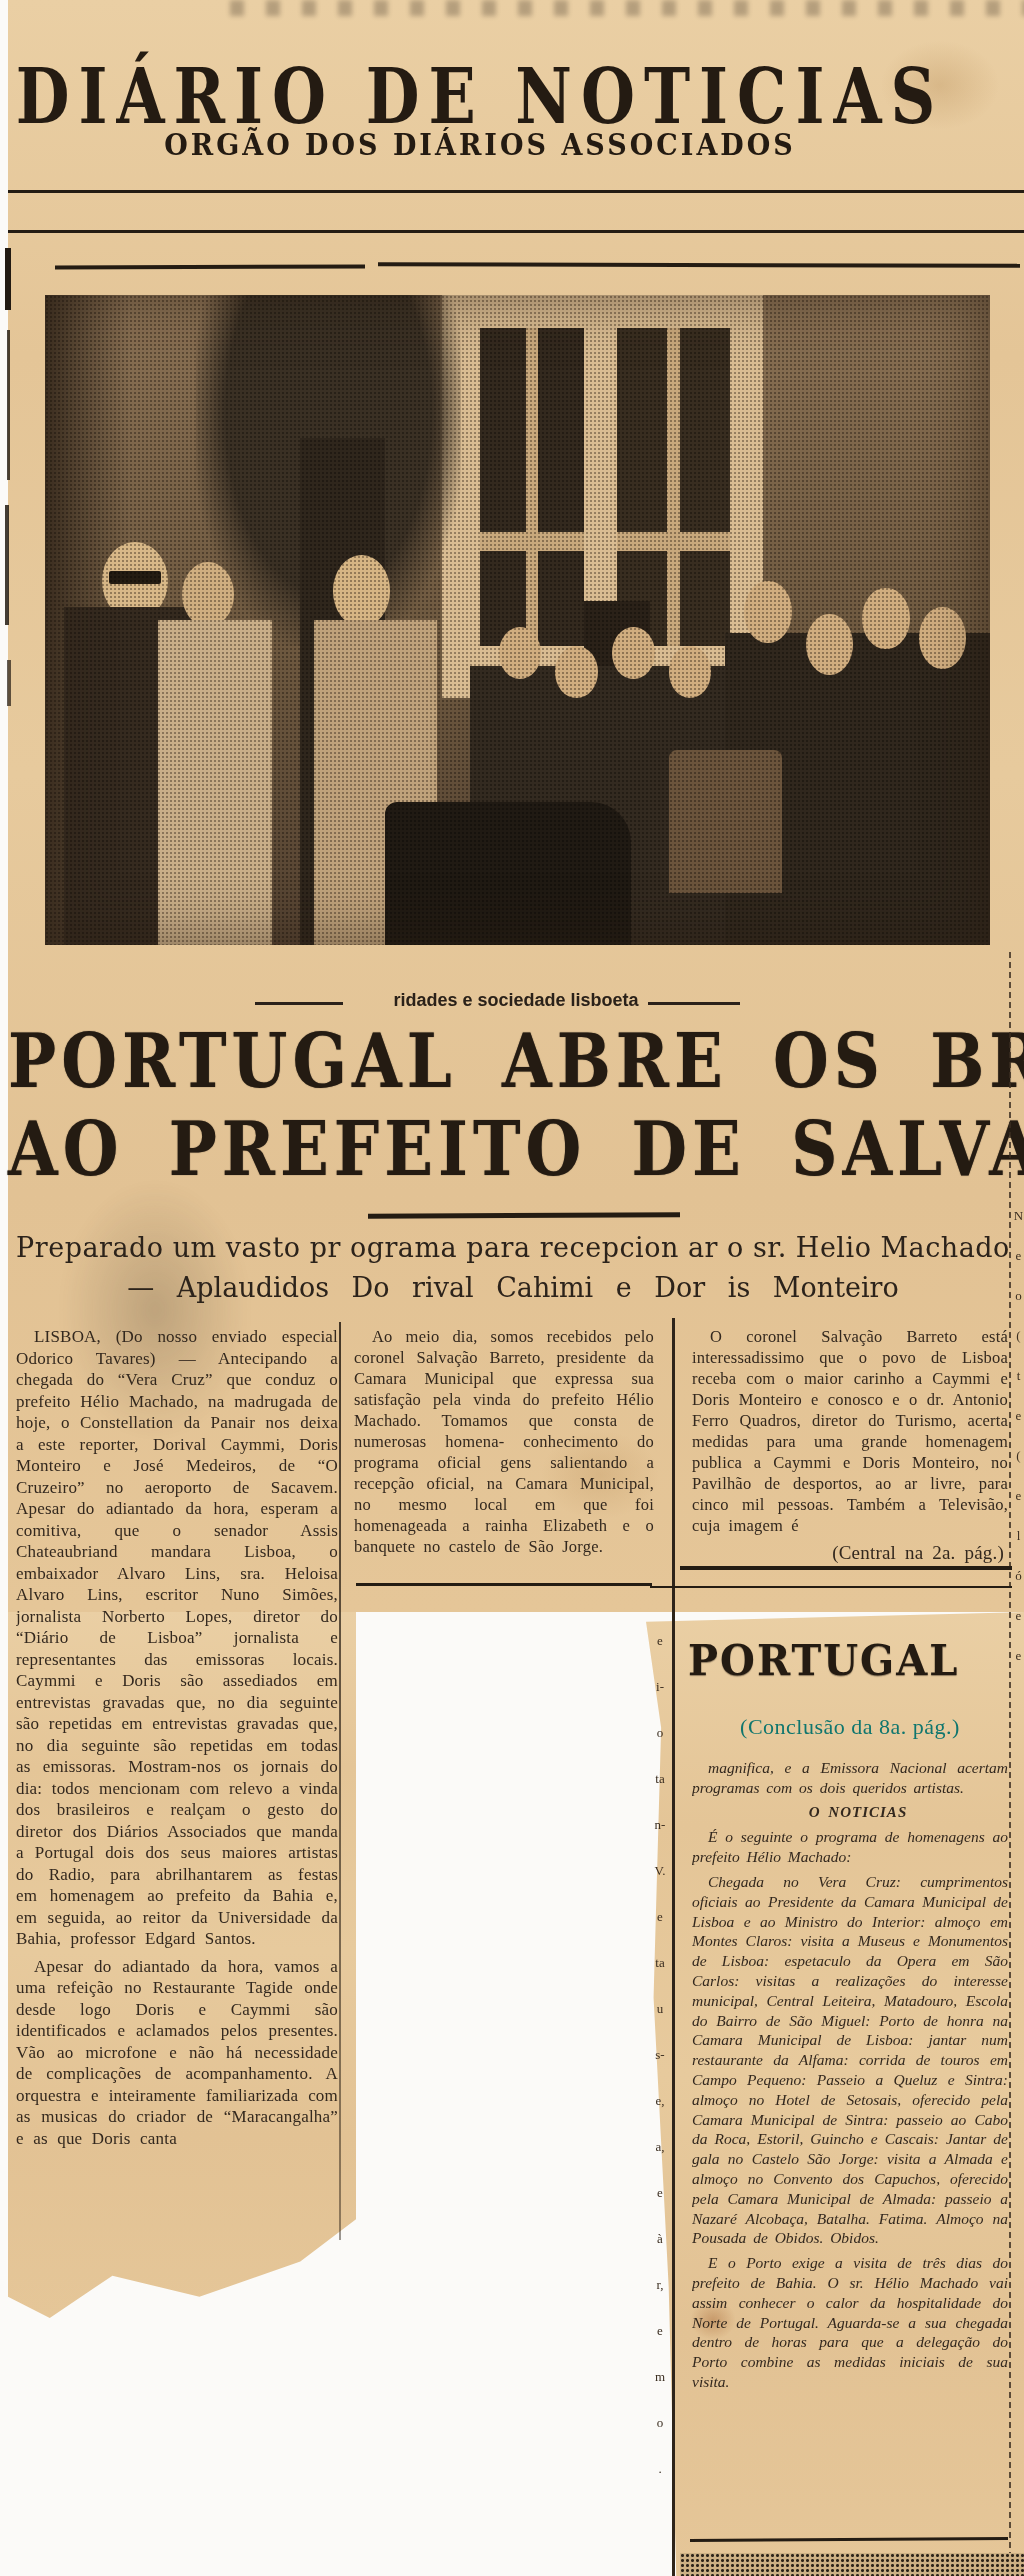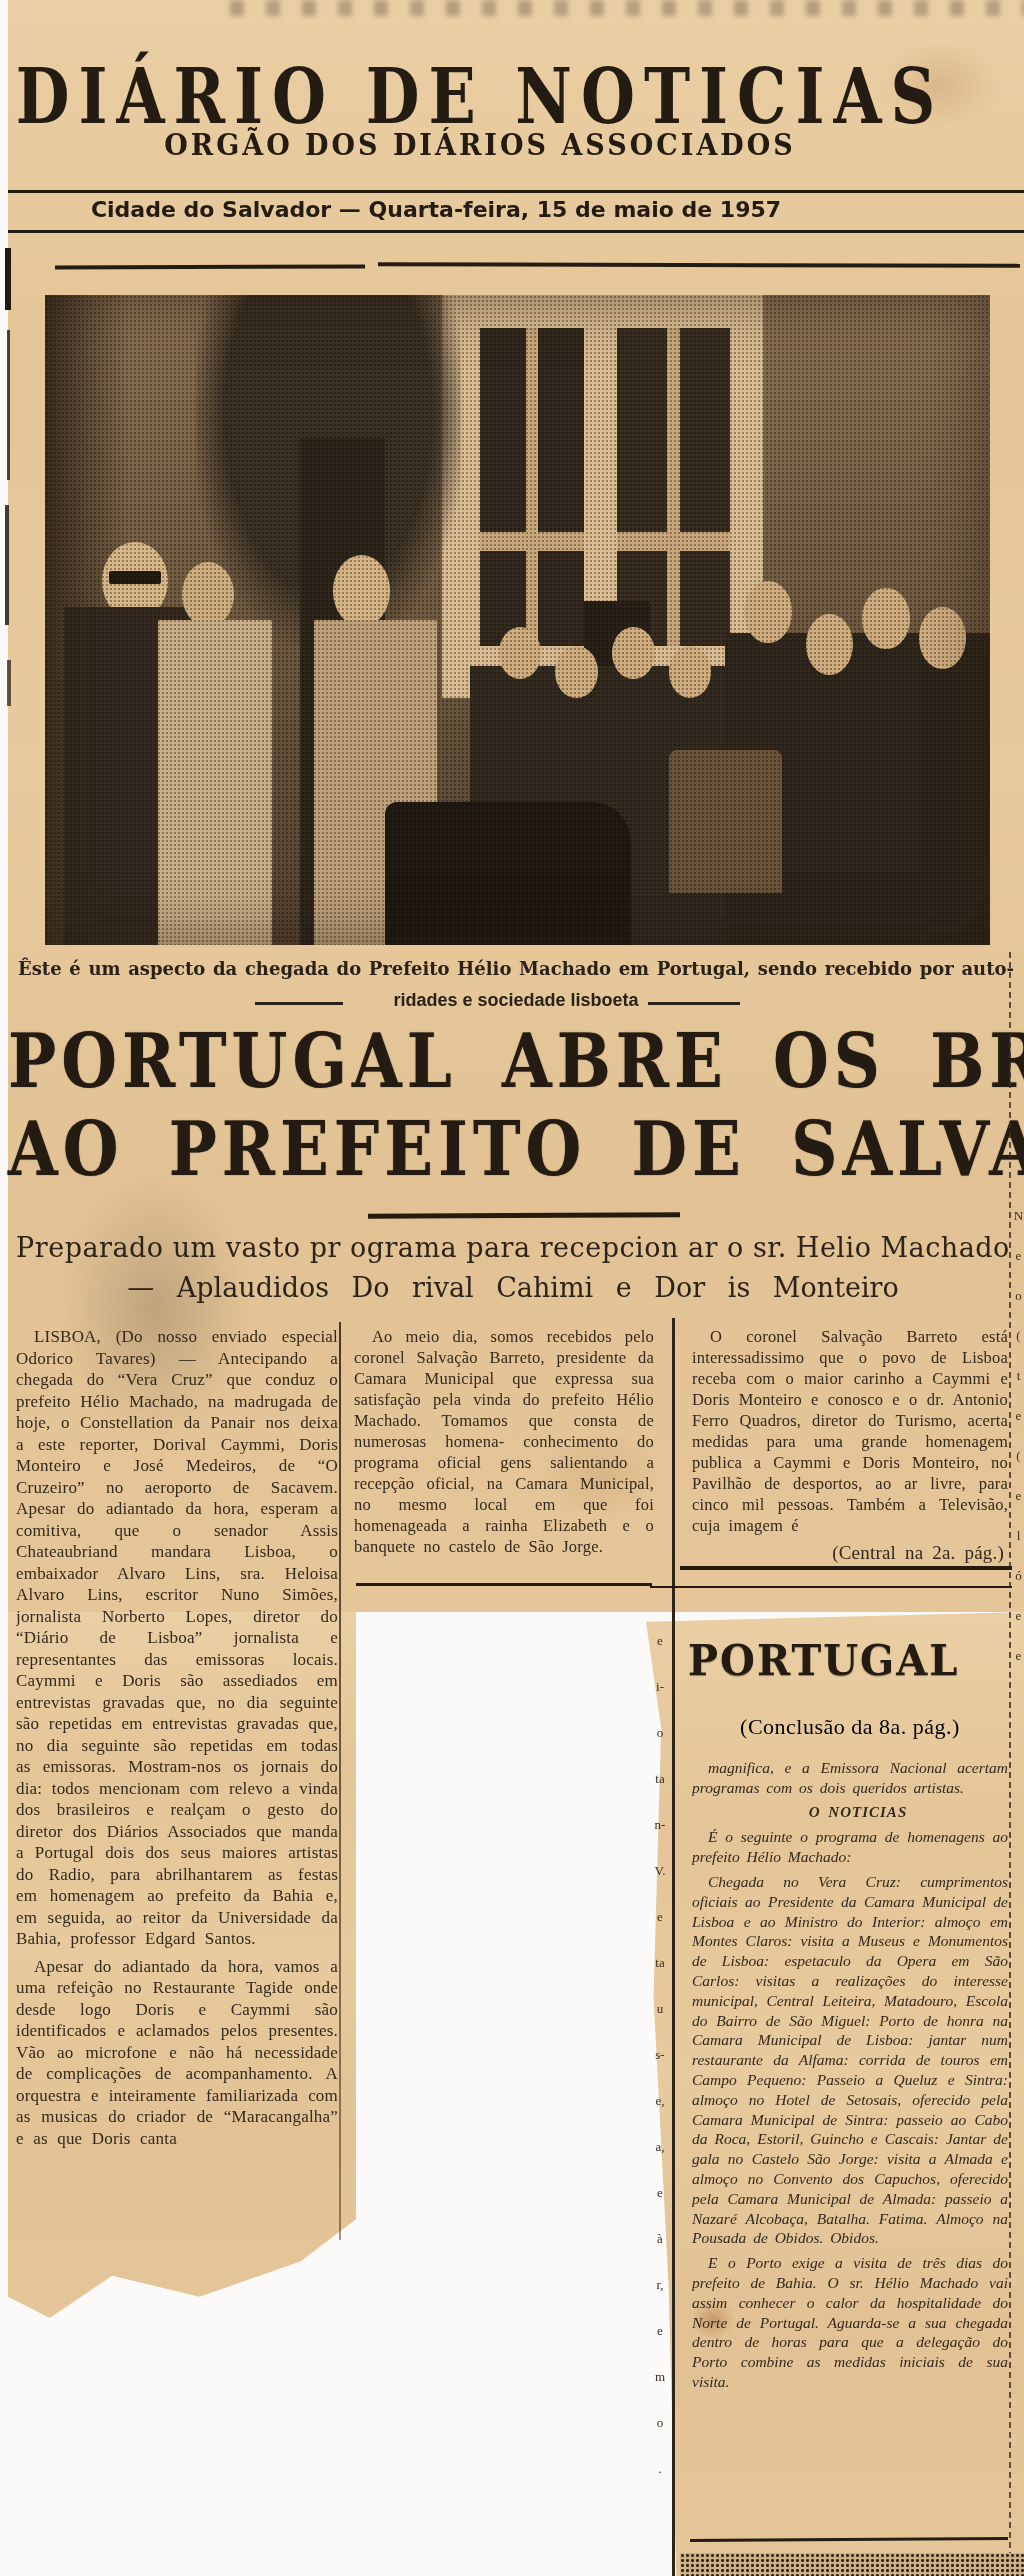--- a/index.html
+++ b/index.html
@@ -112,21 +112,21 @@
   #col-1{left:16px;width:322px;height:938px;font-size:17px;line-height:21.5px;word-spacing:5px;}
   #col-2{left:354px;width:300px;height:262px;}
   #col-3{left:692px;width:316px;height:240px;}
   #col3-conclui{text-align:right;text-indent:0;padding-right:4px;font-size:19px;}
 
   
   #pg-title{position:absolute;left:688px;top:1634px;font-family:"DejaVu Serif",serif;font-weight:700;
      font-size:40px;letter-spacing:2px;color:#241b12;transform:scaleY(1.08);transform-origin:top;
      text-shadow:0 1px 1px rgba(36,27,18,.45);}
   #pg-cont{position:absolute;left:692px;top:1714px;width:316px;text-align:center;
-     font-size:22px;color:#000000;letter-spacing:.5px;}
+     font-size:22px;color:#0f766e;letter-spacing:.5px;}
   #pg-body{position:absolute;left:692px;top:1758px;width:316px;height:772px;overflow:hidden;
      font-size:15.5px;line-height:19.8px;text-align:justify;color:#33281e;word-spacing:3px;font-style:italic;}
   #pg-body p{margin:0 0 5px 0;text-indent:16px;}
   #pg-subhead{text-align:center;font-weight:700;font-size:15px;letter-spacing:1px;margin:2px 0 4px 0;}
 
   #halftone-band{position:absolute;left:680px;top:2553px;width:344px;height:23px;background:#cdb084;
      background-image:radial-gradient(circle,#2e241a 1.3px,transparent 1.6px);background-size:5px 5px;}
 
   
   .frag-strip{position:absolute;white-space:pre-line;font-size:13px;color:#3a2d20;
@@ -151,21 +151,20 @@
 
   <div id="ghost-top"></div>
   <div class="edge-mark" id="em1"></div>
   <div class="edge-mark" id="em2"></div>
   <div class="edge-mark" id="em3"></div>
   <div class="edge-mark" id="em4"></div>
 
   <div id="masthead-title">DIÁRIO DE NOTICIAS</div>
   <div id="masthead-organ">ORGÃO DOS DIÁRIOS ASSOCIADOS</div>
   <div class="rule" id="rule-date-top"></div>
-  <div id="dateline">Cidade do Salvador — Quarta-feira, 15 de maio de 1957</div>
   <div class="rule" id="rule-date-bot"></div>
   <div class="rule" id="rule-photo-a"></div>
   <div class="rule" id="rule-photo-b"></div>
 
   <div id="photo">
     <div class="ph" id="ph-wall"></div>
     <div class="ph" id="ph-win-l"></div>
     <div class="ph" id="ph-win-r"></div>
     <div class="ph" id="ph-foliage"></div>
     <div class="ph" id="ph-darkleft"></div>
@@ -187,21 +186,20 @@
     <div class="ph ph-head" style="left:74%;top:44%;width:5%;height:9.5%;"></div>
     <div class="ph ph-head" style="left:80.5%;top:49%;width:5%;height:9.5%;"></div>
     <div class="ph ph-head" style="left:86.5%;top:45%;width:5%;height:9.5%;"></div>
     <div class="ph ph-head" style="left:92.5%;top:48%;width:5%;height:9.5%;"></div>
     <div class="ph" id="ph-chair"></div>
     <div class="ph" id="ph-obj"></div>
     <div class="ph" id="photo-halftone"></div>
     <div class="ph" id="photo-vignette"></div>
   </div>
 
-  <div id="caption-1">Êste é um aspecto da chegada do Prefeito Hélio Machado em Portugal, sendo recebido por auto-</div>
   <div class="caption-dash" id="cdash-l"></div>
   <div id="caption-2">ridades e sociedade lisboeta</div>
   <div class="caption-dash" id="cdash-r"></div>
 
   <div class="headline" id="headline-1">PORTUGAL ABRE OS BRAÇOS</div>
   <div class="headline" id="headline-2">AO PREFEITO DE SALVADOR</div>
   <div class="rule" id="rule-subhead"></div>
   <div class="subhead" id="subhead-1">Preparado um vasto pr ograma para recepcion ar o sr. Helio Machado</div>
   <div class="subhead" id="subhead-2">— Aplaudidos Do rival Cahimi e Dor is Monteiro</div>
 

